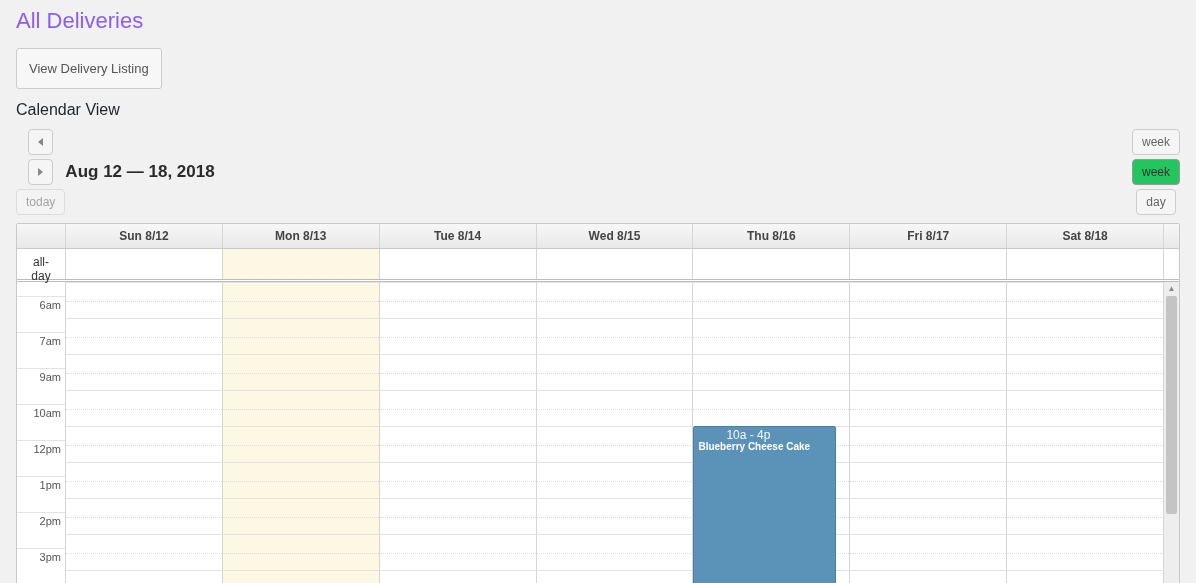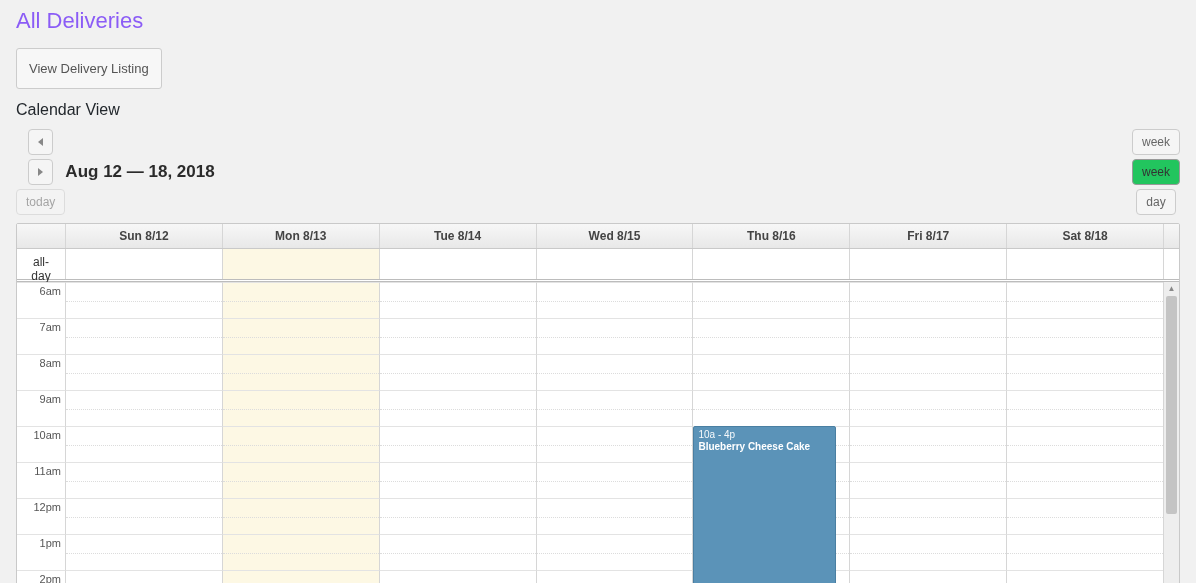--- a/index.html
+++ b/index.html
@@ -127,20 +127,21 @@
   .grid-row {
     display: flex;
     height: 36px;
     font-size: 11px;
     color: #555;
   }
   .grid-row .axis-col {
     text-align: right;
     padding: 2px 4px 0 16px;
     border-top: 1px solid #e3e3e3;
+    margin-top: 14px;
   }
   .grid-row .day-col {
     border-top: 1px solid #e3e3e3;
     position: relative;
   }
   .grid-row .day-col::after {
     content: "";
     position: absolute;
     left: 0; right: 0;
     top: 50%;
@@ -160,21 +161,21 @@
     background: #5b93b8;
     border: 1px solid #4a7fa2;
     border-radius: 2px;
     color: #fff;
     font-size: 10px;
     line-height: 12px;
     padding: 2px 4px;
     pointer-events: auto;
     overflow: hidden;
   }
-  .event .ev-time { font-size: 10px; opacity: 0.95; display: block; }
+  .event .ev-time { font-size: 12px; opacity: 0.95; display: block; margin-left: 28px; }
   .event .ev-title { font-weight: bold; display: block; }
 
   .scrollbar {
     width: 16px;
     flex: 0 0 16px;
     border-left: 1px solid #d6d6d6;
     background: #eee;
     position: relative;
   }
   .scroll-up, .scroll-down {
@@ -264,51 +265,31 @@
             <div class="axis-col">7am</div>
             <div class="day-col"></div>
             <div class="day-col today"></div>
             <div class="day-col"></div>
             <div class="day-col"></div>
             <div class="day-col"></div>
             <div class="day-col"></div>
             <div class="day-col"></div>
           </div>
           <div class="grid-row">
-            <div class="axis-col">8am</div>
-            <div class="day-col"></div>
-            <div class="day-col today"></div>
-            <div class="day-col"></div>
-            <div class="day-col"></div>
-            <div class="day-col"></div>
-            <div class="day-col"></div>
-            <div class="day-col"></div>
-          </div>
-          <div class="grid-row">
             <div class="axis-col">9am</div>
             <div class="day-col"></div>
             <div class="day-col today"></div>
             <div class="day-col"></div>
             <div class="day-col"></div>
             <div class="day-col"></div>
             <div class="day-col"></div>
             <div class="day-col"></div>
           </div>
           <div class="grid-row">
             <div class="axis-col">10am</div>
-            <div class="day-col"></div>
-            <div class="day-col today"></div>
-            <div class="day-col"></div>
-            <div class="day-col"></div>
-            <div class="day-col"></div>
-            <div class="day-col"></div>
-            <div class="day-col"></div>
-          </div>
-          <div class="grid-row">
-            <div class="axis-col">11am</div>
             <div class="day-col"></div>
             <div class="day-col today"></div>
             <div class="day-col"></div>
             <div class="day-col"></div>
             <div class="day-col"></div>
             <div class="day-col"></div>
             <div class="day-col"></div>
           </div>
           <div class="grid-row">
             <div class="axis-col">12pm</div>

